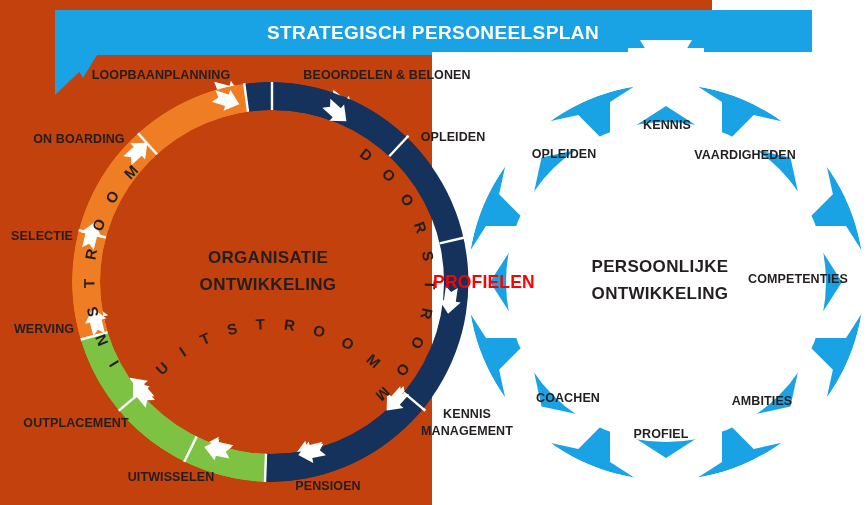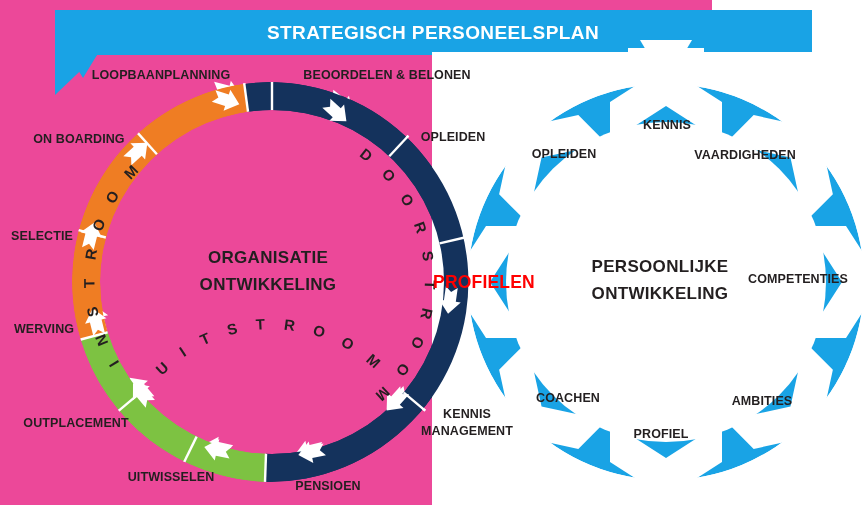--- a/index.html
+++ b/index.html
@@ -11,21 +11,21 @@
     width: 867px;
     height: 505px;
     font-family: "Liberation Sans", sans-serif;
     overflow: hidden;
     position: relative;
   }
   #stage {
     position: relative;
     width: 712px;
     height: 505px;
-    background: #ec4899;
+    background: #c2410c;
   }
   svg.layer {
     position: absolute;
     left: 0;
     top: 0;
     width: 867px;
     height: 505px;
   }
   .banner-text {
     fill: #ffffff;

